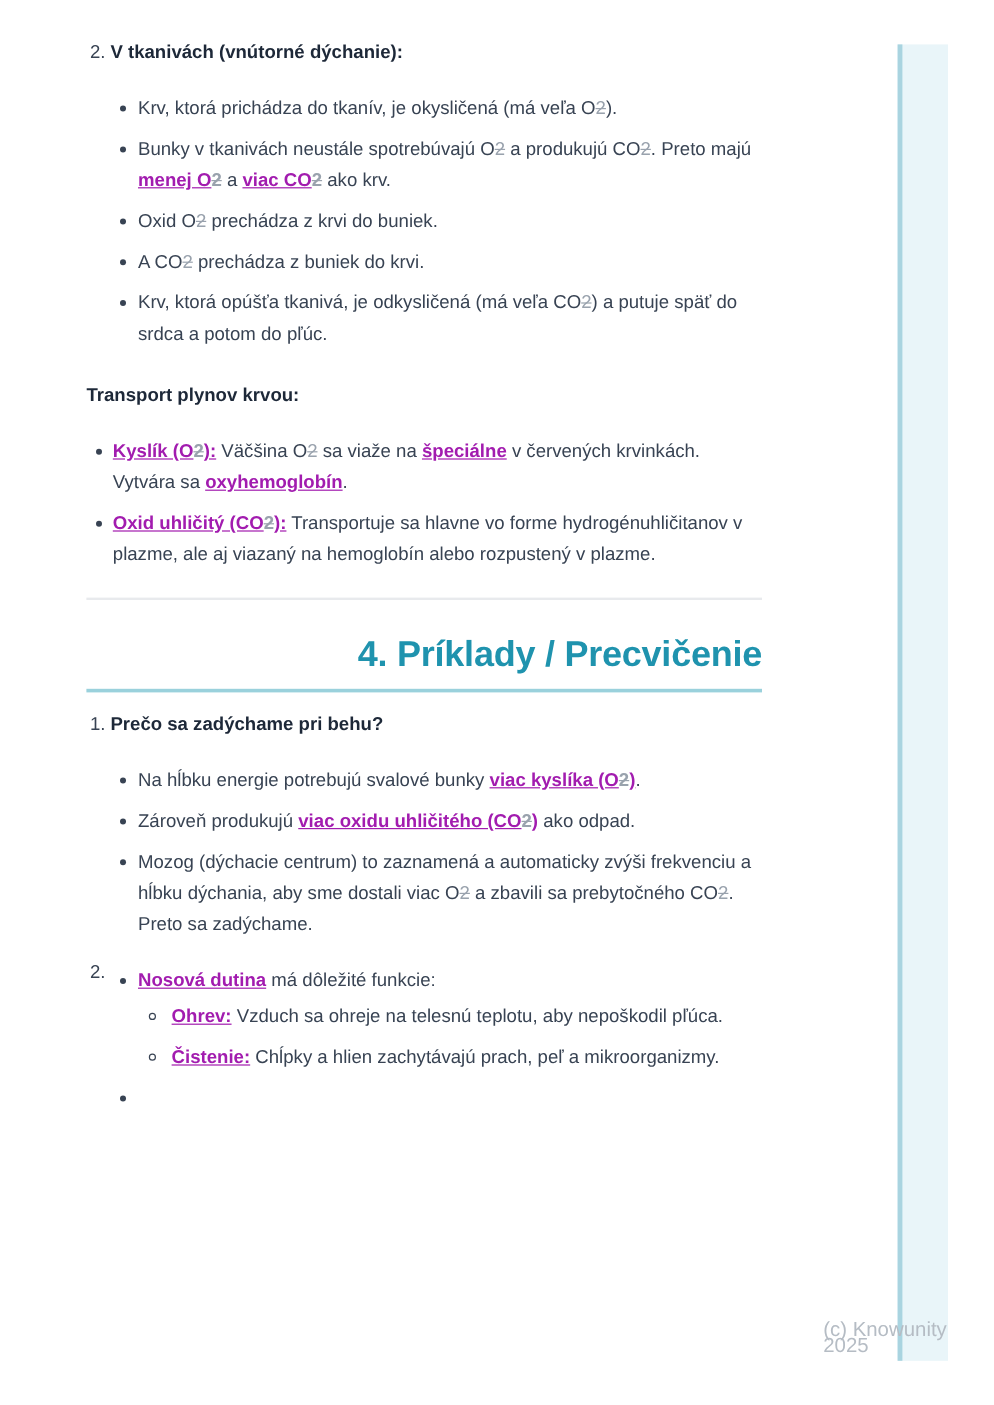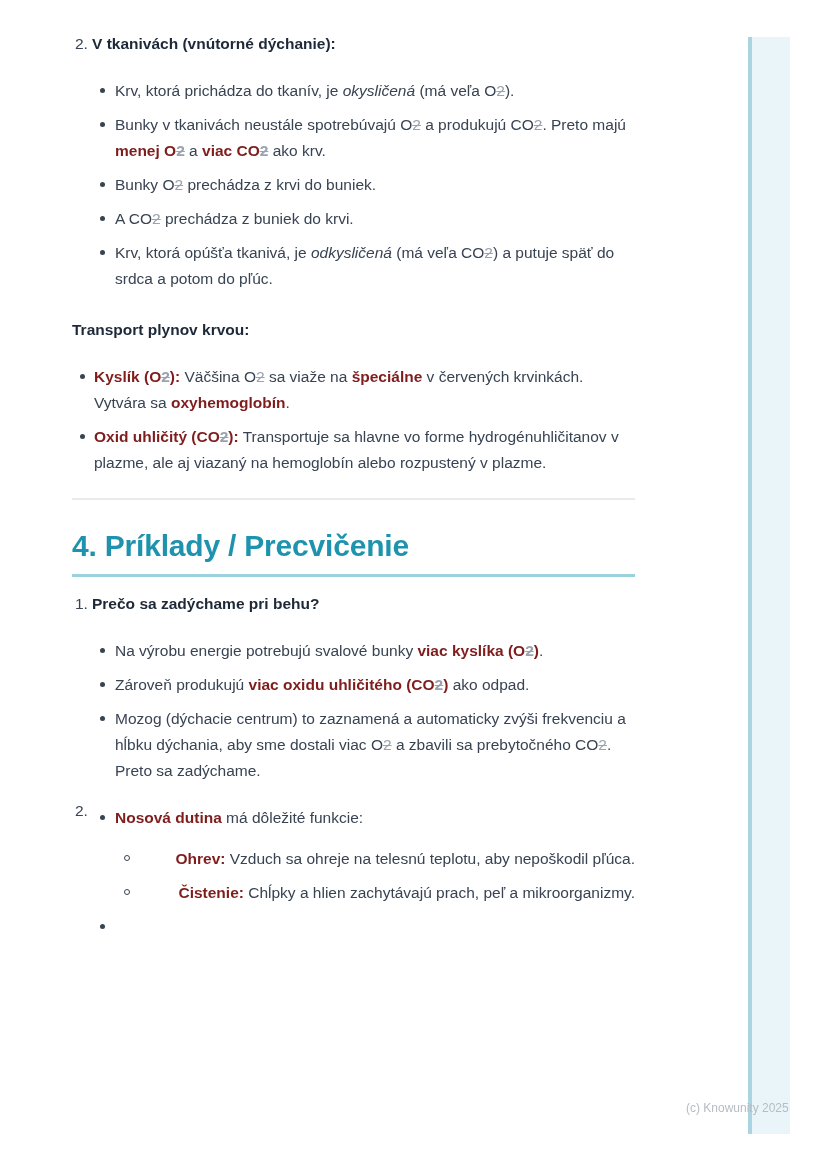--- a/index.html
+++ b/index.html
@@ -19,54 +19,54 @@
   .q-head{margin-top:14px;}
   .list{margin:0;}
   .li{position:relative;margin:0 0 8px;}
   .marker{position:absolute;top:10px;width:5px;height:5px;border-radius:50%;}
   .marker.dot{background:#384353;}
   .marker.circle{background:transparent;border:1.5px solid #384353;width:4px;height:4px;top:9px;}
   .lvl-nested > .li{padding-left:43px;}
   .lvl-nested > .li > .marker{left:28px;}
   .lvl-top > .li{padding-left:22px;}
   .lvl-top > .li > .marker{left:8px;}
-  .sublist{margin-top:15px;text-align:right;}
+  .sublist{margin-top:4px;}
   .sublist > .li{padding-left:28px;margin-bottom:8px;}
   .sublist > .li > .marker{left:9px;}
-  .b{font-weight:700;color:#7f1d1d;}
-  .i{font-style:italic;text-align:right;}
+  .b{font-weight:700;color:#a21caf;text-decoration:underline;}
+  .i{text-align:right;}
   .x2{color:#99a2ad;text-decoration:line-through;}
   .divider{height:2px;background:#e8eaed;margin:22px 0 0;border:none;}
   .h2{
     margin:27px 0 0;font-size:30px;line-height:38px;font-weight:700;color:#1f93ae;
-    padding-bottom:9px;border-bottom:3px solid #9ad1dc;letter-spacing:-.2px;
+    padding-bottom:9px;border-bottom:3px solid #9ad1dc;letter-spacing:-.2px;text-align:right;
   }
   .intro{margin:22px 0 19px;}
   .footer{
     position:absolute;top:1101px;left:686px;z-index:3;
-    font-size:12px;line-height:14px;color:#b5bcc4;
+    font-size:17px;line-height:14px;color:#b5bcc4;
   }
 </style>
 </head>
 <body>
 
 <div class="page">
   <div class="strip"></div>
 
   <div class="content">
 
     <div class="num-head">
       <span class="num">2.</span>
       <span>V tkanivách (vnútorné dýchanie):</span>
     </div>
 
     <div class="list lvl-nested">
         <div class="li"><span class="marker dot"></span><span><span>Krv, ktorá prichádza do tkanív, je </span><span class="i">okysličená</span><span> (má veľa O</span><span class="x2">2</span><span>).</span></span></div>
         <div class="li"><span class="marker dot"></span><span><span>Bunky v tkanivách neustále spotrebúvajú O</span><span class="x2">2</span><span> a produkujú CO</span><span class="x2">2</span><span>. Preto majú </span><span class="b">menej O</span><span class="b x2">2</span><span> a </span><span class="b">viac CO</span><span class="b x2">2</span><span> ako krv.</span></span></div>
-        <div class="li"><span class="marker dot"></span><span><span>Bunky O</span><span class="x2">2</span><span> prechádza z krvi do buniek.</span></span></div>
+        <div class="li"><span class="marker dot"></span><span><span>Oxid O</span><span class="x2">2</span><span> prechádza z krvi do buniek.</span></span></div>
         <div class="li"><span class="marker dot"></span><span><span>A CO</span><span class="x2">2</span><span> prechádza z buniek do krvi.</span></span></div>
         <div class="li"><span class="marker dot"></span><span><span>Krv, ktorá opúšťa tkanivá, je </span><span class="i">odkysličená</span><span> (má veľa CO</span><span class="x2">2</span><span>) a putuje späť do srdca a potom do pľúc.</span></span></div>
       </div>
 
     <div class="bold-head">Transport plynov krvou:</div>
 
     <div class="list lvl-top">
         <div class="li"><span class="marker dot"></span><span><span class="b">Kyslík (O</span><span class="b x2">2</span><span class="b">):</span><span> Väčšina O</span><span class="x2">2</span><span> sa viaže na </span><span class="b">špeciálne</span><span> v červených krvinkách. Vytvára sa </span><span class="b">oxyhemoglobín</span><span>.</span></span></div>
         <div class="li"><span class="marker dot"></span><span><span class="b">Oxid uhličitý (CO</span><span class="b x2">2</span><span class="b">):</span><span> Transportuje sa hlavne vo forme hydrogénuhličitanov v plazme, ale aj viazaný na hemoglobín alebo rozpustený v plazme.</span></span></div>
       </div>
@@ -75,21 +75,21 @@
 
     <h2 class="h2">4. Príklady / Precvičenie</h2>
 
 
     <div class="num-head q-head">
       <span class="num">1.</span>
       <span>Prečo sa zadýchame pri behu?</span>
     </div>
 
     <div class="list lvl-nested">
-        <div class="li"><span class="marker dot"></span><span><span>Na výrobu energie potrebujú svalové bunky </span><span class="b">viac kyslíka (O</span><span class="b x2">2</span><span class="b">)</span><span>.</span></span></div>
+        <div class="li"><span class="marker dot"></span><span><span>Na hĺbku energie potrebujú svalové bunky </span><span class="b">viac kyslíka (O</span><span class="b x2">2</span><span class="b">)</span><span>.</span></span></div>
         <div class="li"><span class="marker dot"></span><span><span>Zároveň produkujú </span><span class="b">viac oxidu uhličitého (CO</span><span class="b x2">2</span><span class="b">)</span><span> ako odpad.</span></span></div>
         <div class="li"><span class="marker dot"></span><span><span>Mozog (dýchacie centrum) to zaznamená a automaticky zvýši frekvenciu a hĺbku dýchania, aby sme dostali viac O</span><span class="x2">2</span><span> a zbavili sa prebytočného CO</span><span class="x2">2</span><span>. Preto sa zadýchame.</span></span></div>
       </div>
 
     <div class="num-head q-head">
       <span class="num">2.</span>
     </div>
 
     <div class="list lvl-nested">
         <div class="li"><span class="marker dot"></span><span><span class="b">Nosová dutina</span><span> má dôležité funkcie:</span></span><div class="sublist">

